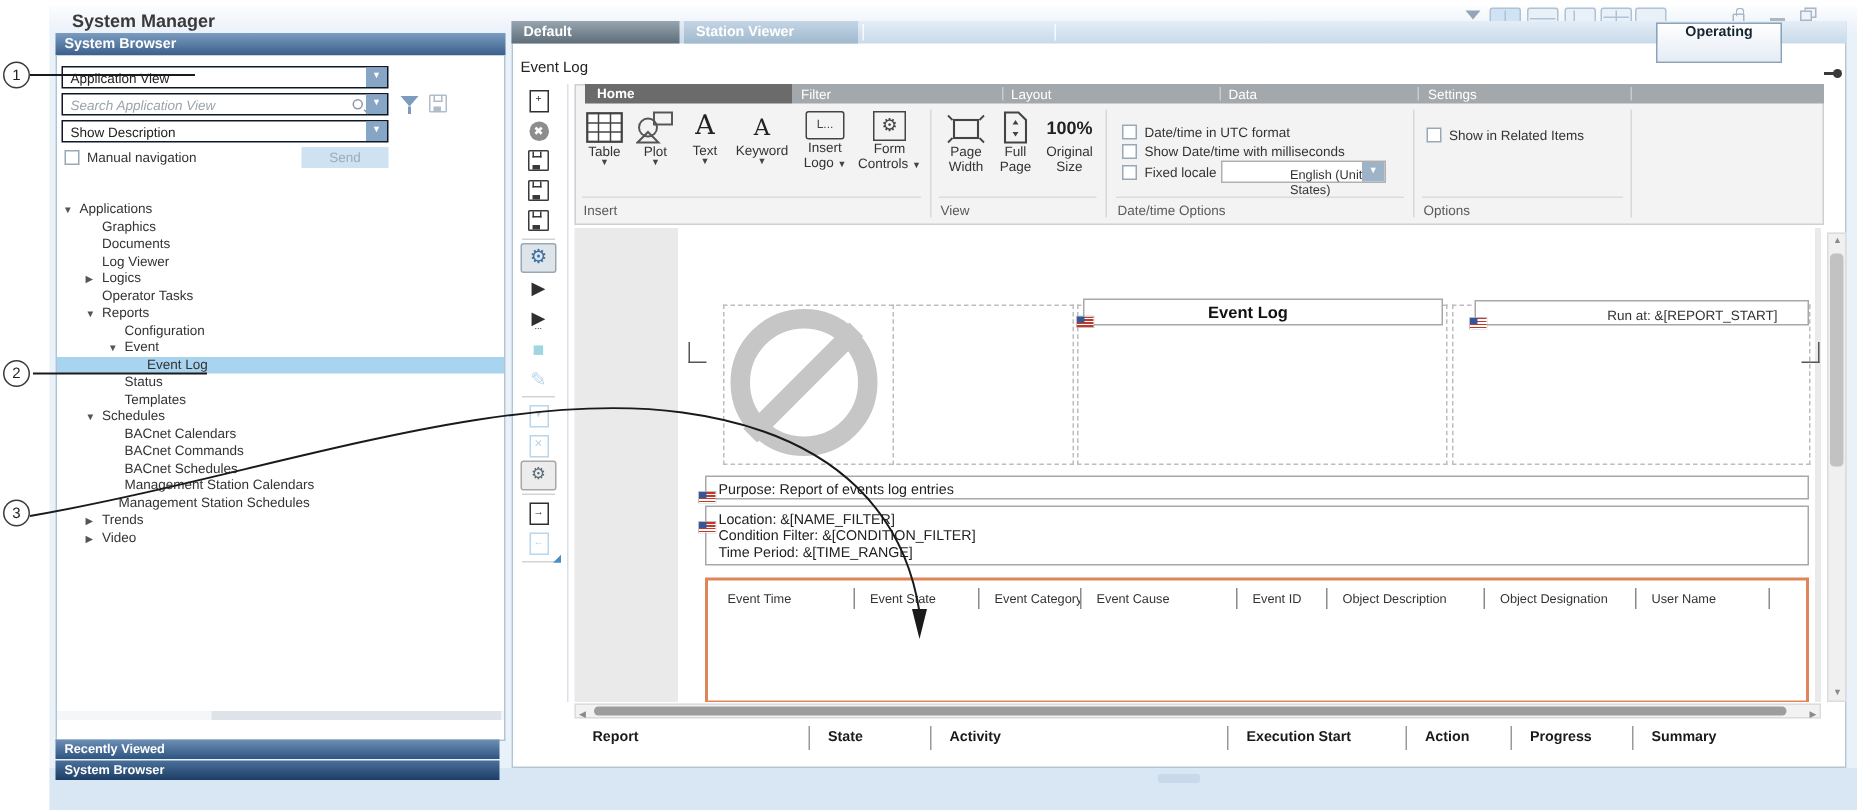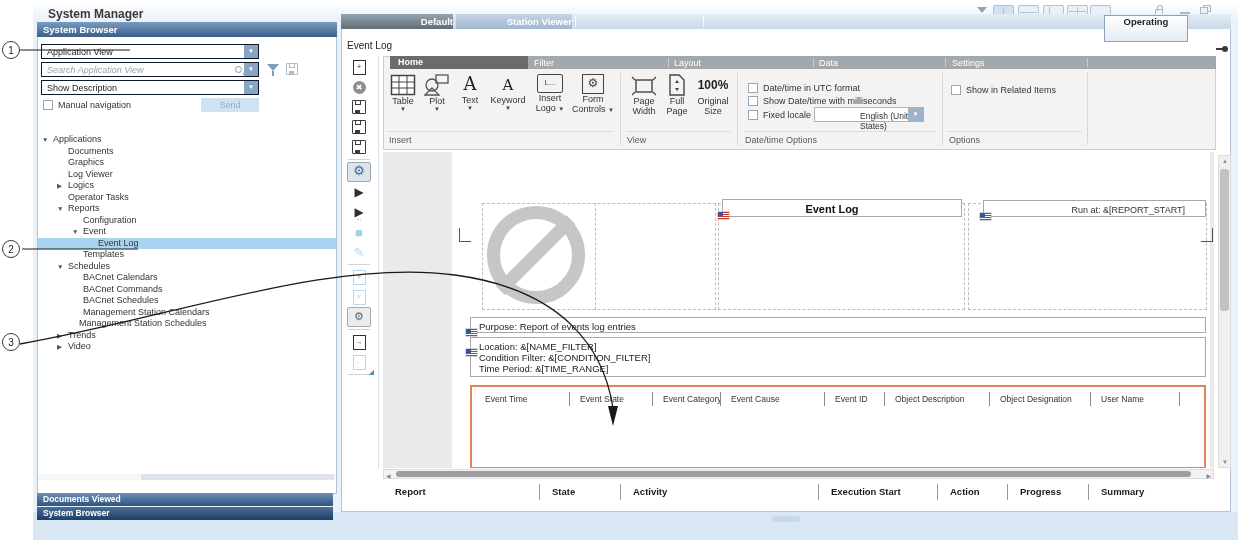--- a/index.html
+++ b/index.html
@@ -38,21 +38,21 @@
   .floppy.gray{border-color:#b0bcc8;}.floppy.gray:before{border-color:#b0bcc8;}.floppy.gray:after{background:#b0bcc8;}
   .tree{overflow:hidden;}
   .trow{position:relative;height:11.5px;line-height:11.5px;font-size:9px;color:#333;white-space:nowrap;cursor:default;}
   .trow.selected{background:#a9d4ef;}
   .texp{display:inline-block;width:11px;font-size:6.5px;color:#555;text-align:left;}
   .hscroll-mini{background:#f4f6f8;}
   .hscroll-mini .thumb{position:absolute;top:0;height:6px;background:#dde3e9;}
   
   .main-panel{left:341px;top:14px;width:890px;height:498px;background:#fff;border:1px solid #b5c5d5;}
   .tabstrip{left:341px;top:14px;width:890px;height:15px;background:linear-gradient(#e3edf6,#c9daea);}
-  .tab{height:15px;font-size:9.5px;font-weight:bold;color:#fff;line-height:15px;padding-left:8px;text-align:right;}
+  .tab{height:15px;font-size:9.5px;font-weight:bold;color:#fff;line-height:15px;padding-left:8px;}
   .tab-active{background:linear-gradient(#97a5b0,#5e6d78);}
   .tab-idle{background:linear-gradient(#c4d5e5,#a0b8cd);}
   .strip-div{width:1px;height:11px;background:rgba(255,255,255,.8);}
   .operating{background:linear-gradient(#fff,#e4ecf4);border:1px solid #8aa2ba;font-size:9.5px;font-weight:bold;color:#16242f;text-align:center;line-height:12px;}
   .pin-dot{width:6px;height:6px;background:#3a3a3a;border-radius:50%;}
   .pin-line{width:7px;height:1.5px;background:#3a3a3a;}
   
   .tbi{width:26px;height:20px;display:flex;align-items:center;justify-content:center;font-size:12px;color:#333;}
   .tbi .g-dark{color:#2f2f2f;} .tbi .g-light{color:#b9d6ec;}
   .tb-sep{width:22px;height:1px;background:#d3d3d3;margin:2px 0 2px 2px;}
@@ -165,38 +165,39 @@
   </div>
 
   <span class="abs cb" style="left:43px;top:100px;"></span>
   <span class="abs" style="left:58px;top:100px;font-size:9px;color:#333;">Manual navigation</span>
   <div class="abs send-btn" style="left:201px;top:98px;width:58px;height:14px;">Send</div>
 
   <div class="abs tree" style="left:38px;top:134px;width:298px;height:232px;">
 
       <div class="trow" style="padding-left: 4px;"><span class="texp">▼</span><span class="tlabel">Applications</span></div>
 
+      <div class="trow" style="padding-left: 19px;"><span class="texp"></span><span class="tlabel">Graphics</span></div>
+
       <div class="trow" style="padding-left: 19px;"><span class="texp"></span><span class="tlabel">Documents</span></div>
 
-      <div class="trow" style="padding-left: 19px;"><span class="texp"></span><span class="tlabel">Graphics</span></div>
-
       <div class="trow" style="padding-left: 19px;"><span class="texp"></span><span class="tlabel">Log Viewer</span></div>
 
       <div class="trow" style="padding-left: 19px;"><span class="texp">▶</span><span class="tlabel">Logics</span></div>
 
       <div class="trow" style="padding-left: 19px;"><span class="texp"></span><span class="tlabel">Operator Tasks</span></div>
 
       <div class="trow" style="padding-left: 19px;"><span class="texp">▼</span><span class="tlabel">Reports</span></div>
 
       <div class="trow" style="padding-left: 34px;"><span class="texp"></span><span class="tlabel">Configuration</span></div>
 
       <div class="trow" style="padding-left: 34px;"><span class="texp">▼</span><span class="tlabel">Event</span></div>
 
       <div class="trow selected" style="padding-left: 49px;"><span class="texp"></span><span class="tlabel">Event Log</span></div>
 
+      <div class="trow" style="padding-left: 34px;"><span class="texp"></span><span class="tlabel">Status</span></div>
 
       <div class="trow" style="padding-left: 34px;"><span class="texp"></span><span class="tlabel">Templates</span></div>
 
       <div class="trow" style="padding-left: 19px;"><span class="texp">▼</span><span class="tlabel">Schedules</span></div>
 
       <div class="trow" style="padding-left: 34px;"><span class="texp"></span><span class="tlabel">BACnet Calendars</span></div>
 
       <div class="trow" style="padding-left: 34px;"><span class="texp"></span><span class="tlabel">BACnet Commands</span></div>
 
       <div class="trow" style="padding-left: 34px;"><span class="texp"></span><span class="tlabel">BACnet Schedules</span></div>
@@ -206,21 +207,21 @@
       <div class="trow" style="padding-left: 30px;"><span class="texp"></span><span class="tlabel">Management Station Schedules</span></div>
 
       <div class="trow" style="padding-left: 19px;"><span class="texp">▶</span><span class="tlabel">Trends</span></div>
 
       <div class="trow" style="padding-left: 19px;"><span class="texp">▶</span><span class="tlabel">Video</span></div>
     </div>
   <div class="abs hscroll-mini" style="left:38px;top:474px;width:298px;height:6px;">
     <div class="thumb" style="left:103px;width:193px;"></div>
   </div>
 
-  <div class="abs bar-blue" style="left:37px;top:493px;width:296px;height:13px;line-height:13px;font-size:8.5px;background:linear-gradient(#6d8fb5,#2e5480);">Documents Viewed</div>
+  <div class="abs bar-blue" style="left:37px;top:493px;width:296px;height:13px;line-height:13px;font-size:8.5px;background:linear-gradient(#6d8fb5,#2e5480);">Recently Viewed</div>
   <div class="abs bar-blue" style="left:37px;top:507px;width:296px;height:13px;line-height:13px;font-size:8.5px;background:linear-gradient(#4a6f9a,#1d3f66);">System Browser</div>
 
   <div class="abs main-panel"></div>
   <div class="abs tabstrip"></div>
   <div class="abs tab tab-active" style="left:341px;top:14px;width:112px;">Default</div>
   <div class="abs tab tab-idle" style="left:456px;top:14px;width:116px;">Station Viewer</div>
   <div class="abs strip-div" style="left:575px;top:16px;"></div>
   <div class="abs strip-div" style="left:703px;top:16px;"></div>
   <div class="abs operating" style="left:1104px;top:15px;width:84px;height:27px;">Operating</div>
 

